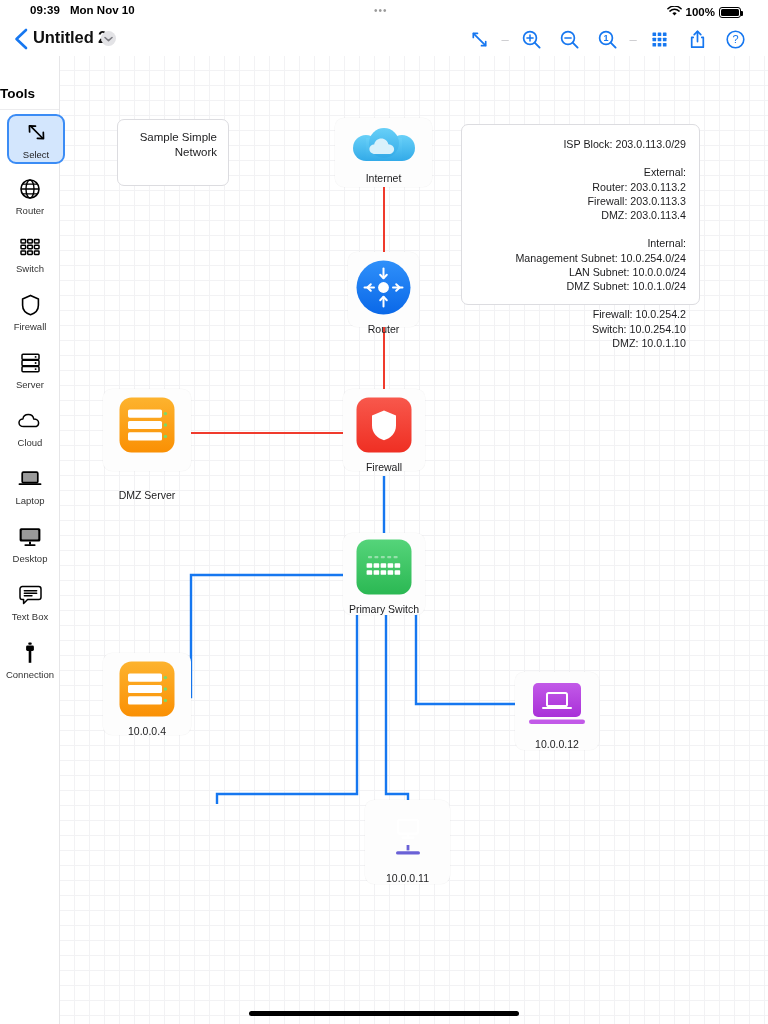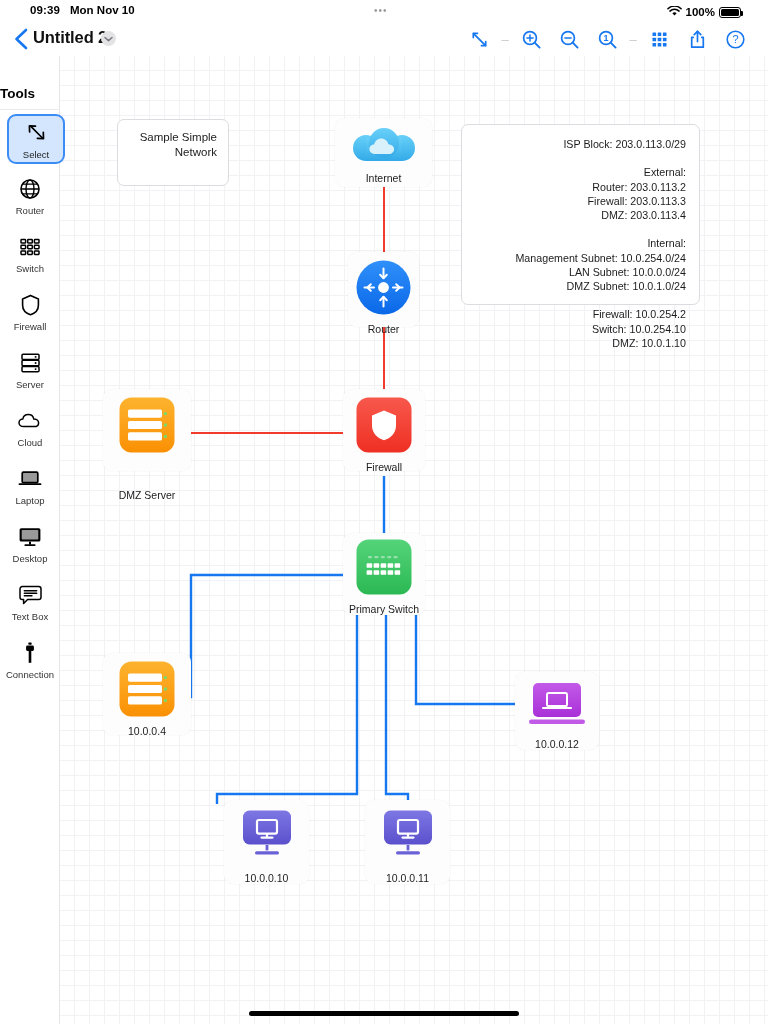--- a/index.html
+++ b/index.html
@@ -574,39 +574,20 @@
         </defs>
         <rect x="7" y="3" width="48" height="34" rx="5" fill="url(#lg)"></rect>
         <rect x="21" y="13" width="20" height="13" rx="1.6" fill="none" stroke="#fff" stroke-width="2"></rect>
         <path d="M17 28 L45 28" stroke="#fff" stroke-width="2" stroke-linecap="round"></path>
         <rect x="3" y="39.5" width="56" height="4.6" rx="2.3" fill="#c25ae8"></rect>
       </svg>
     </span>
     <span class="nlabel">10.0.0.12</span>
   </div>
 
-  <div class="node" style="left:164px; top:744px; width:85px; height:84px;">
-    <span class="glyph">
-      <svg width="62" height="56" viewBox="0 0 62 56">
-        <defs>
-          <linearGradient id="dg" x1="0" y1="0" x2="0" y2="1">
-            <stop offset="0%" stop-color="#7d77e4"></stop>
-            <stop offset="100%" stop-color="#5b50cc"></stop>
-          </linearGradient>
-        </defs>
-        <rect x="7" y="2.5" width="48" height="34" rx="6.5" fill="url(#dg)"></rect>
-        <rect x="21" y="12" width="20" height="13.6" rx="1.8" fill="none" stroke="#fff" stroke-width="2.2"></rect>
-        <path d="M31 25.6 L31 29.4" stroke="#fff" stroke-width="2.2"></path>
-        <path d="M25.5 29.6 L36.5 29.6" stroke="#fff" stroke-width="2.2" stroke-linecap="round"></path>
-        <rect x="29.6" y="37" width="2.8" height="5.4" fill="#6a61d6"></rect>
-        <rect x="19" y="43.2" width="24" height="3.4" rx="1.7" fill="#6a61d6"></rect>
-      </svg>
-    </span>
-    <span class="nlabel">10.0.0.10</span>
-  </div>
 
   <div class="node" style="left:305px; top:744px; width:85px; height:84px;">
     <span class="glyph">
       <svg width="62" height="56" viewBox="0 0 62 56">
         <rect x="7" y="2.5" width="48" height="34" rx="6.5" fill="url(#dg)"></rect>
         <rect x="21" y="12" width="20" height="13.6" rx="1.8" fill="none" stroke="#fff" stroke-width="2.2"></rect>
         <path d="M31 25.6 L31 29.4" stroke="#fff" stroke-width="2.2"></path>
         <path d="M25.5 29.6 L36.5 29.6" stroke="#fff" stroke-width="2.2" stroke-linecap="round"></path>
         <rect x="29.6" y="37" width="2.8" height="5.4" fill="#6a61d6"></rect>
         <rect x="19" y="43.2" width="24" height="3.4" rx="1.7" fill="#6a61d6"></rect>

